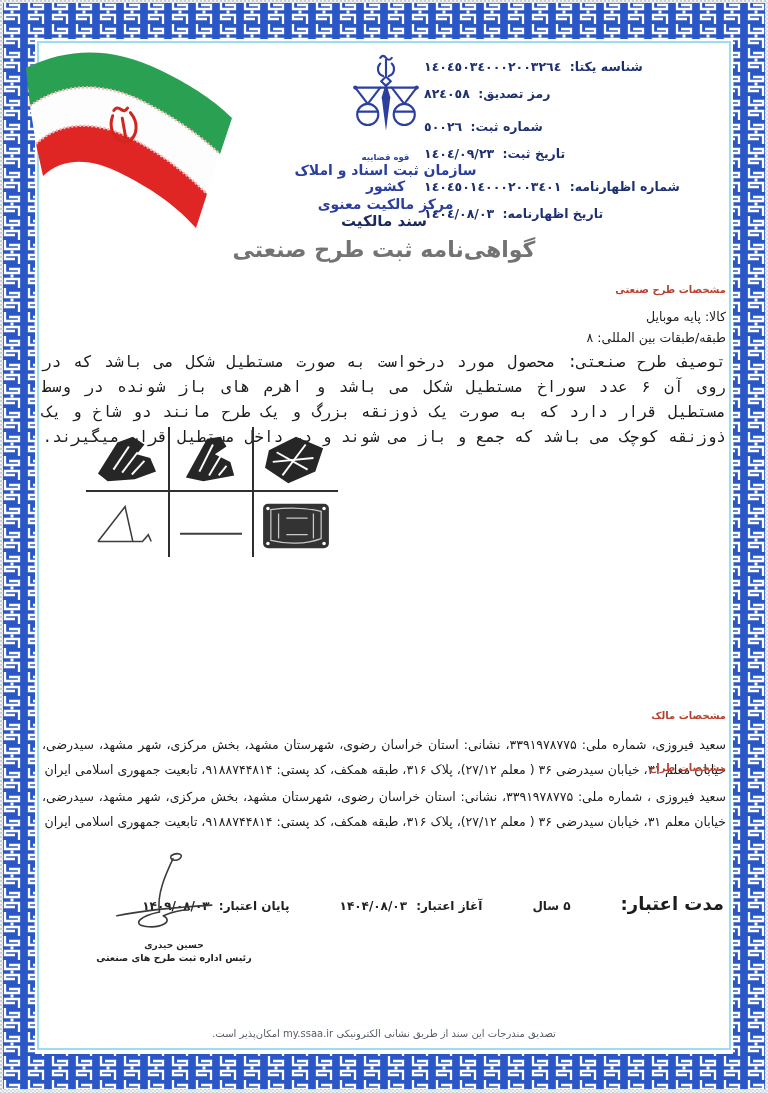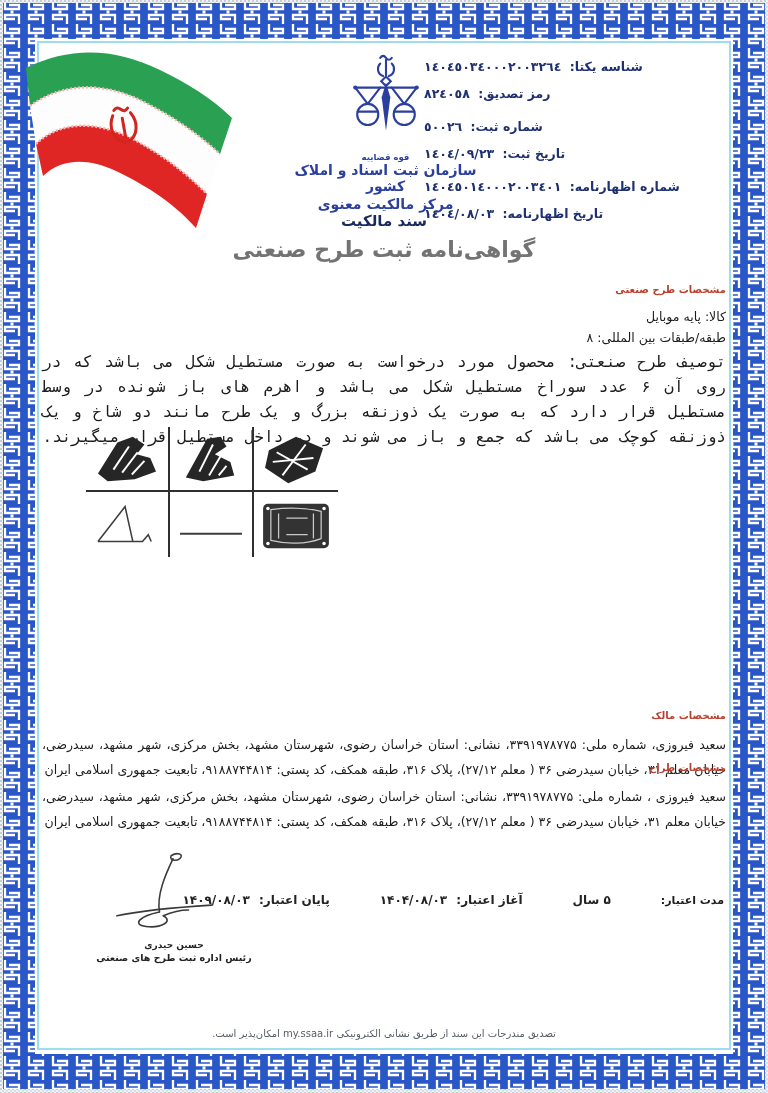--- a/index.html
+++ b/index.html
@@ -47,21 +47,21 @@
   .img-grid { position:absolute; top:427px; left:86px; z-index:2;
     display:grid; grid-template-columns:repeat(3,84px); grid-template-rows:repeat(2,65px); direction:ltr; }
   .img-cell { display:flex; align-items:center; justify-content:center; }
   .img-cell:nth-child(1), .img-cell:nth-child(2),
   .img-cell:nth-child(4), .img-cell:nth-child(5) { border-right:2px solid #2f2f2f; }
   .img-cell:nth-child(1), .img-cell:nth-child(2), .img-cell:nth-child(3) { border-bottom:2px solid #2f2f2f; }
 
   
   .validity-row { position:absolute; top:893px; right:44px; left:44px; z-index:2;
     display:flex; align-items:baseline; gap:50px; font-size:12px; }
-  .validity-label { font-weight:bold; font-size:11px; }
+  .validity-label { font-weight:bold; font-size:18px; }
   .validity-item { font-weight:bold; color:#222; }
   .validity-item .v { font-weight:bold; margin-right:5px; }
 
   
   .signature-block { position:absolute; top:848px; left:84px; width:180px; text-align:center; z-index:2; }
   .sig-name  { font-size:9px;  font-weight:bold; color:#222; margin-top:-4px; }
   .sig-title { font-size:9.5px; font-weight:bold; color:#222; margin-top:2px; }
 
   
   .footer { position:absolute; top:1028px; left:0; right:0; text-align:center; z-index:2;

